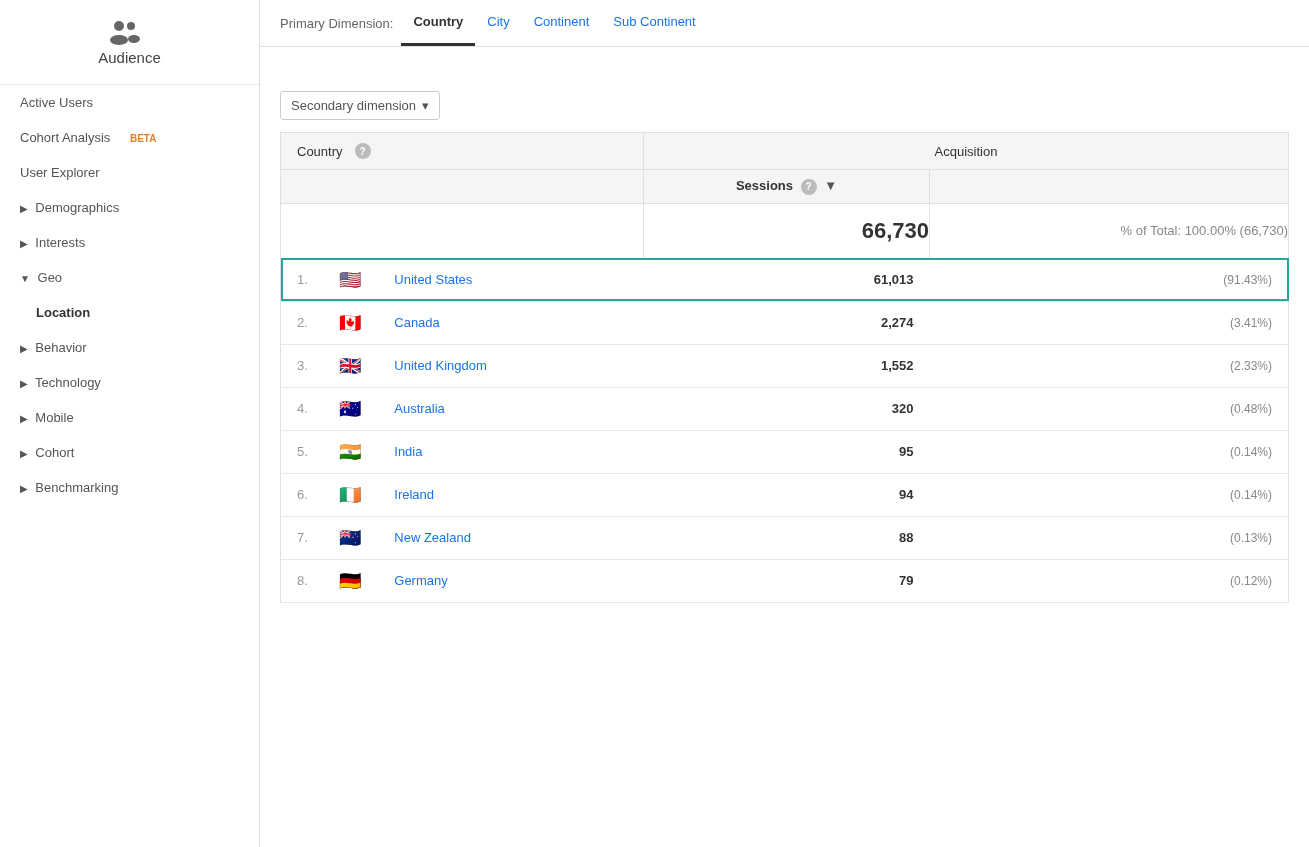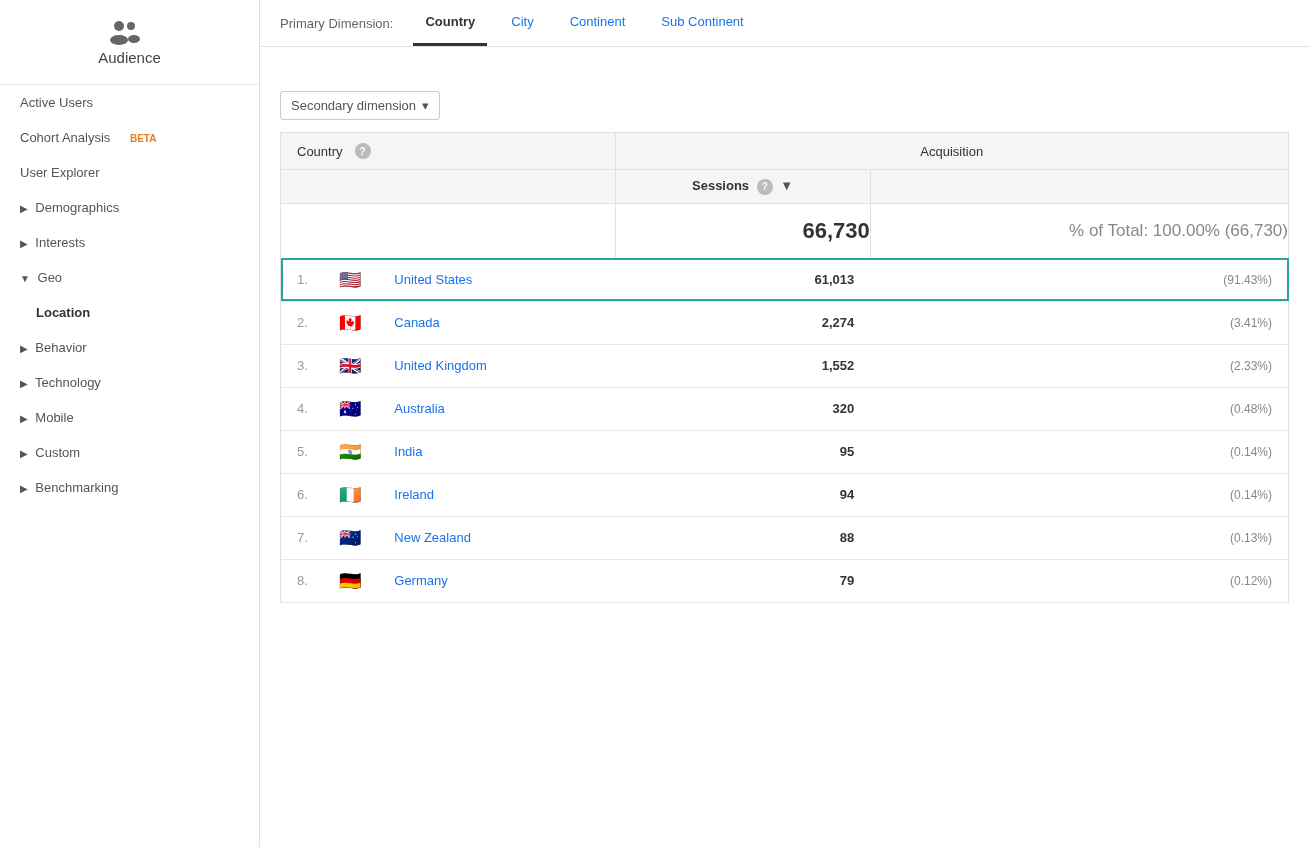--- a/index.html
+++ b/index.html
@@ -56,21 +56,21 @@
       overflow: hidden;
     }
 
     
     .primary-dimension-bar {
       display: flex;
       align-items: center;
       padding: 14px 20px 0 20px;
       border-bottom: 1px solid #e0e0e0;
       background: #fff;
-      gap: 12px;
+      gap: 0;
     }
     .primary-dim-label {
       font-size: 13px;
       color: #666;
       margin-right: 8px;
       white-space: nowrap;
       padding-bottom: 14px;
     }
     .primary-dim-tab {
       font-size: 13px;
@@ -145,21 +145,21 @@
       background: #fff;
     }
     .totals-row .sessions-total {
       text-align: right;
       font-size: 22px;
       font-weight: bold;
       color: #333;
     }
     .totals-row .sessions-pct {
       text-align: right;
-      font-size: 17px;
+      font-size: 13px;
       color: #888;
     }
     .data-table tbody tr.data-row {
       border: 1px solid #e0e0e0;
     }
     .data-table tbody tr.data-row td {
       padding: 10px 16px;
       border-bottom: 1px solid #e8e8e8;
     }
     .data-table tbody tr.data-row.highlighted {
@@ -270,21 +270,21 @@
   <div class="sidebar-item">
     <span class="arrow">▶</span>
     <span>Technology</span>
   </div>
   <div class="sidebar-item">
     <span class="arrow">▶</span>
     <span>Mobile</span>
   </div>
   <div class="sidebar-item">
     <span class="arrow">▶</span>
-    <span>Custom</span>
+    <span>Cohort</span>
   </div>
   <div class="sidebar-item">
     <span class="arrow">▶</span>
     <span>Benchmarking</span>
   </div>
 </div>
 
 <div class="main">
 
   <div class="primary-dimension-bar">

